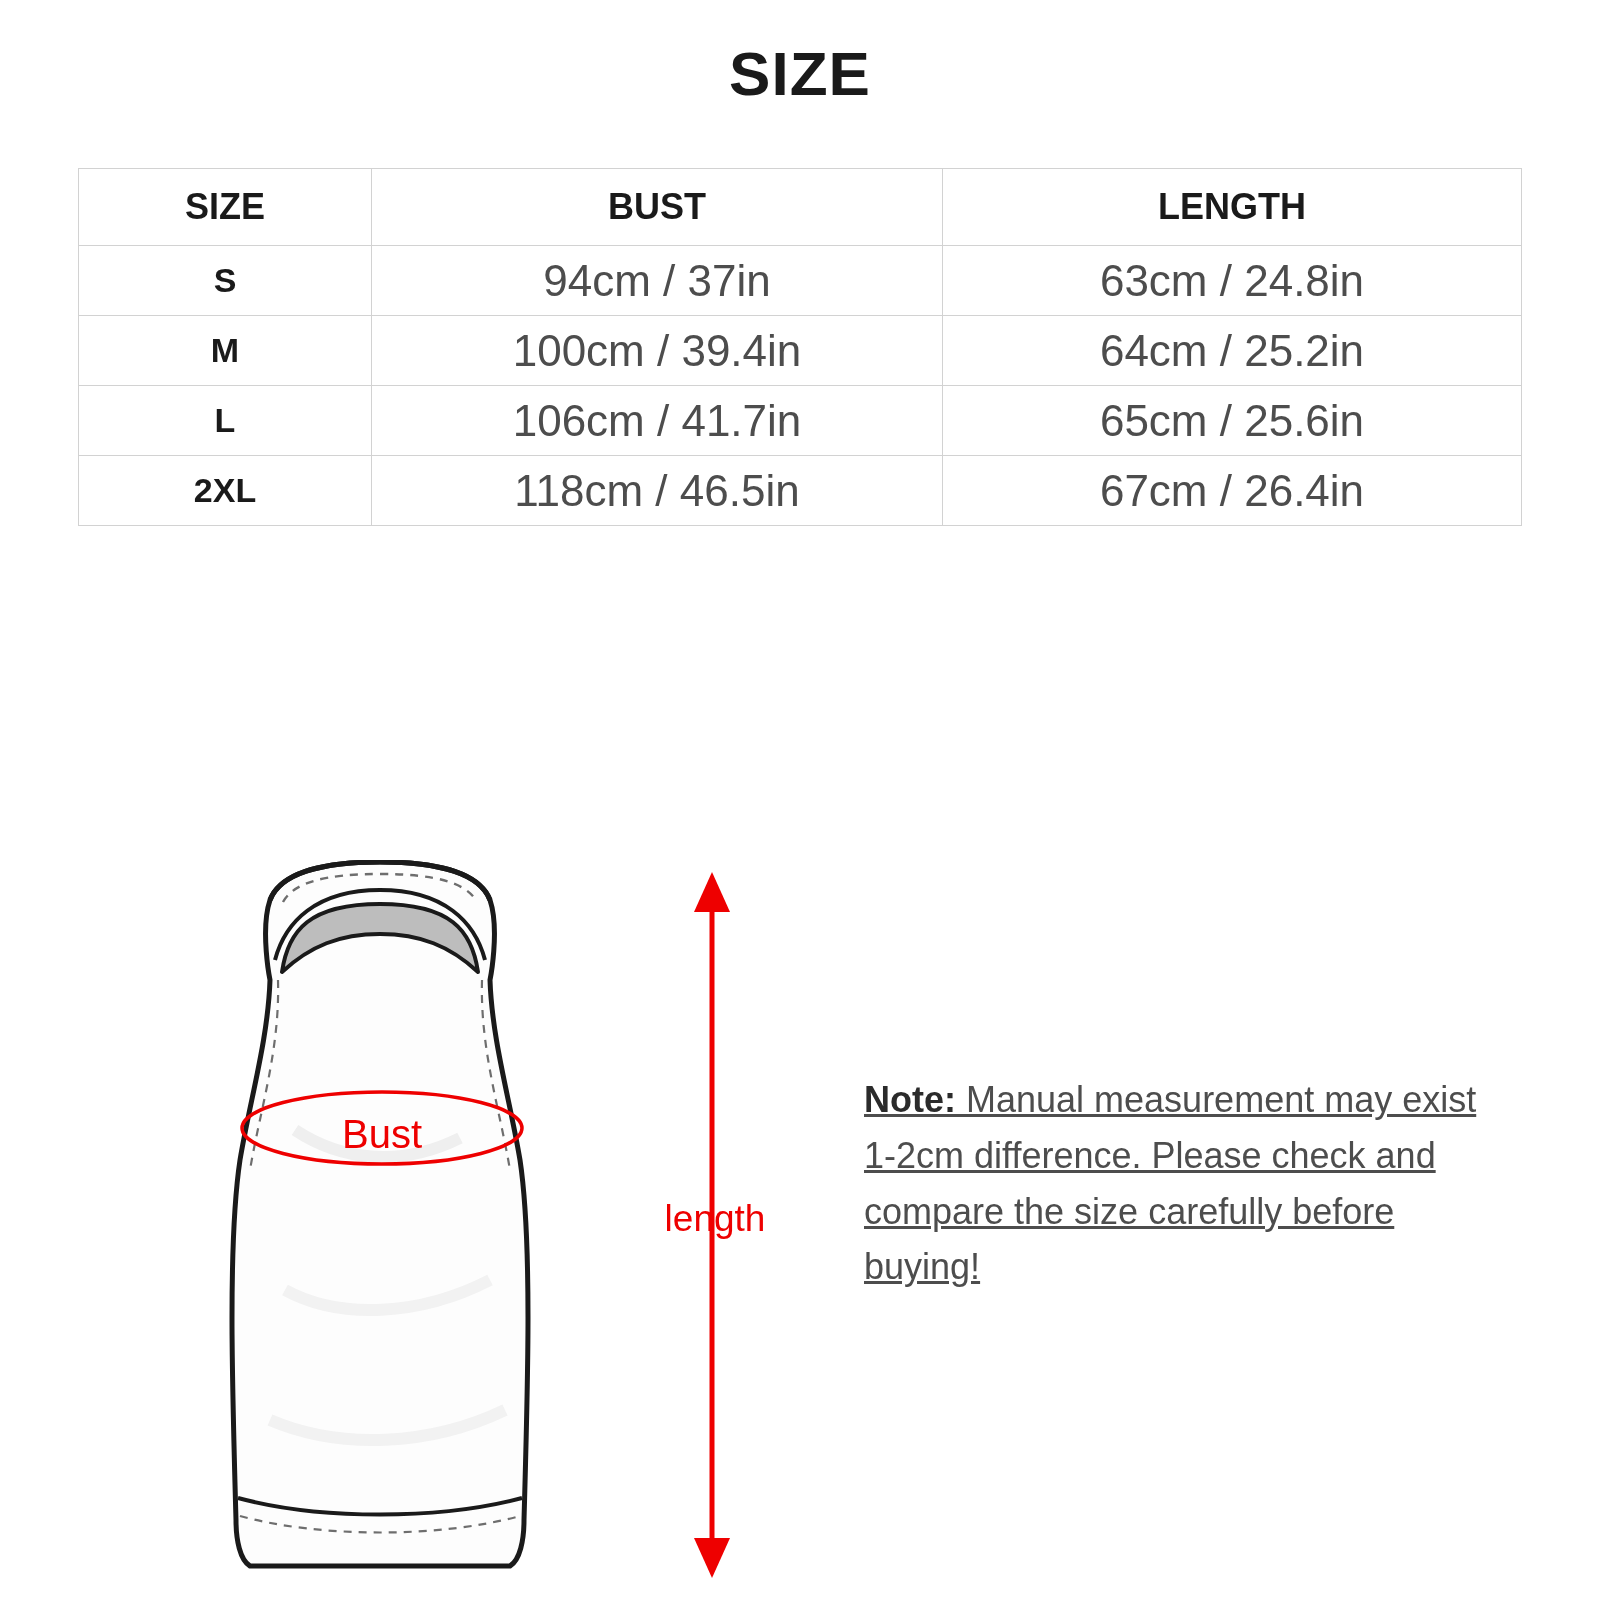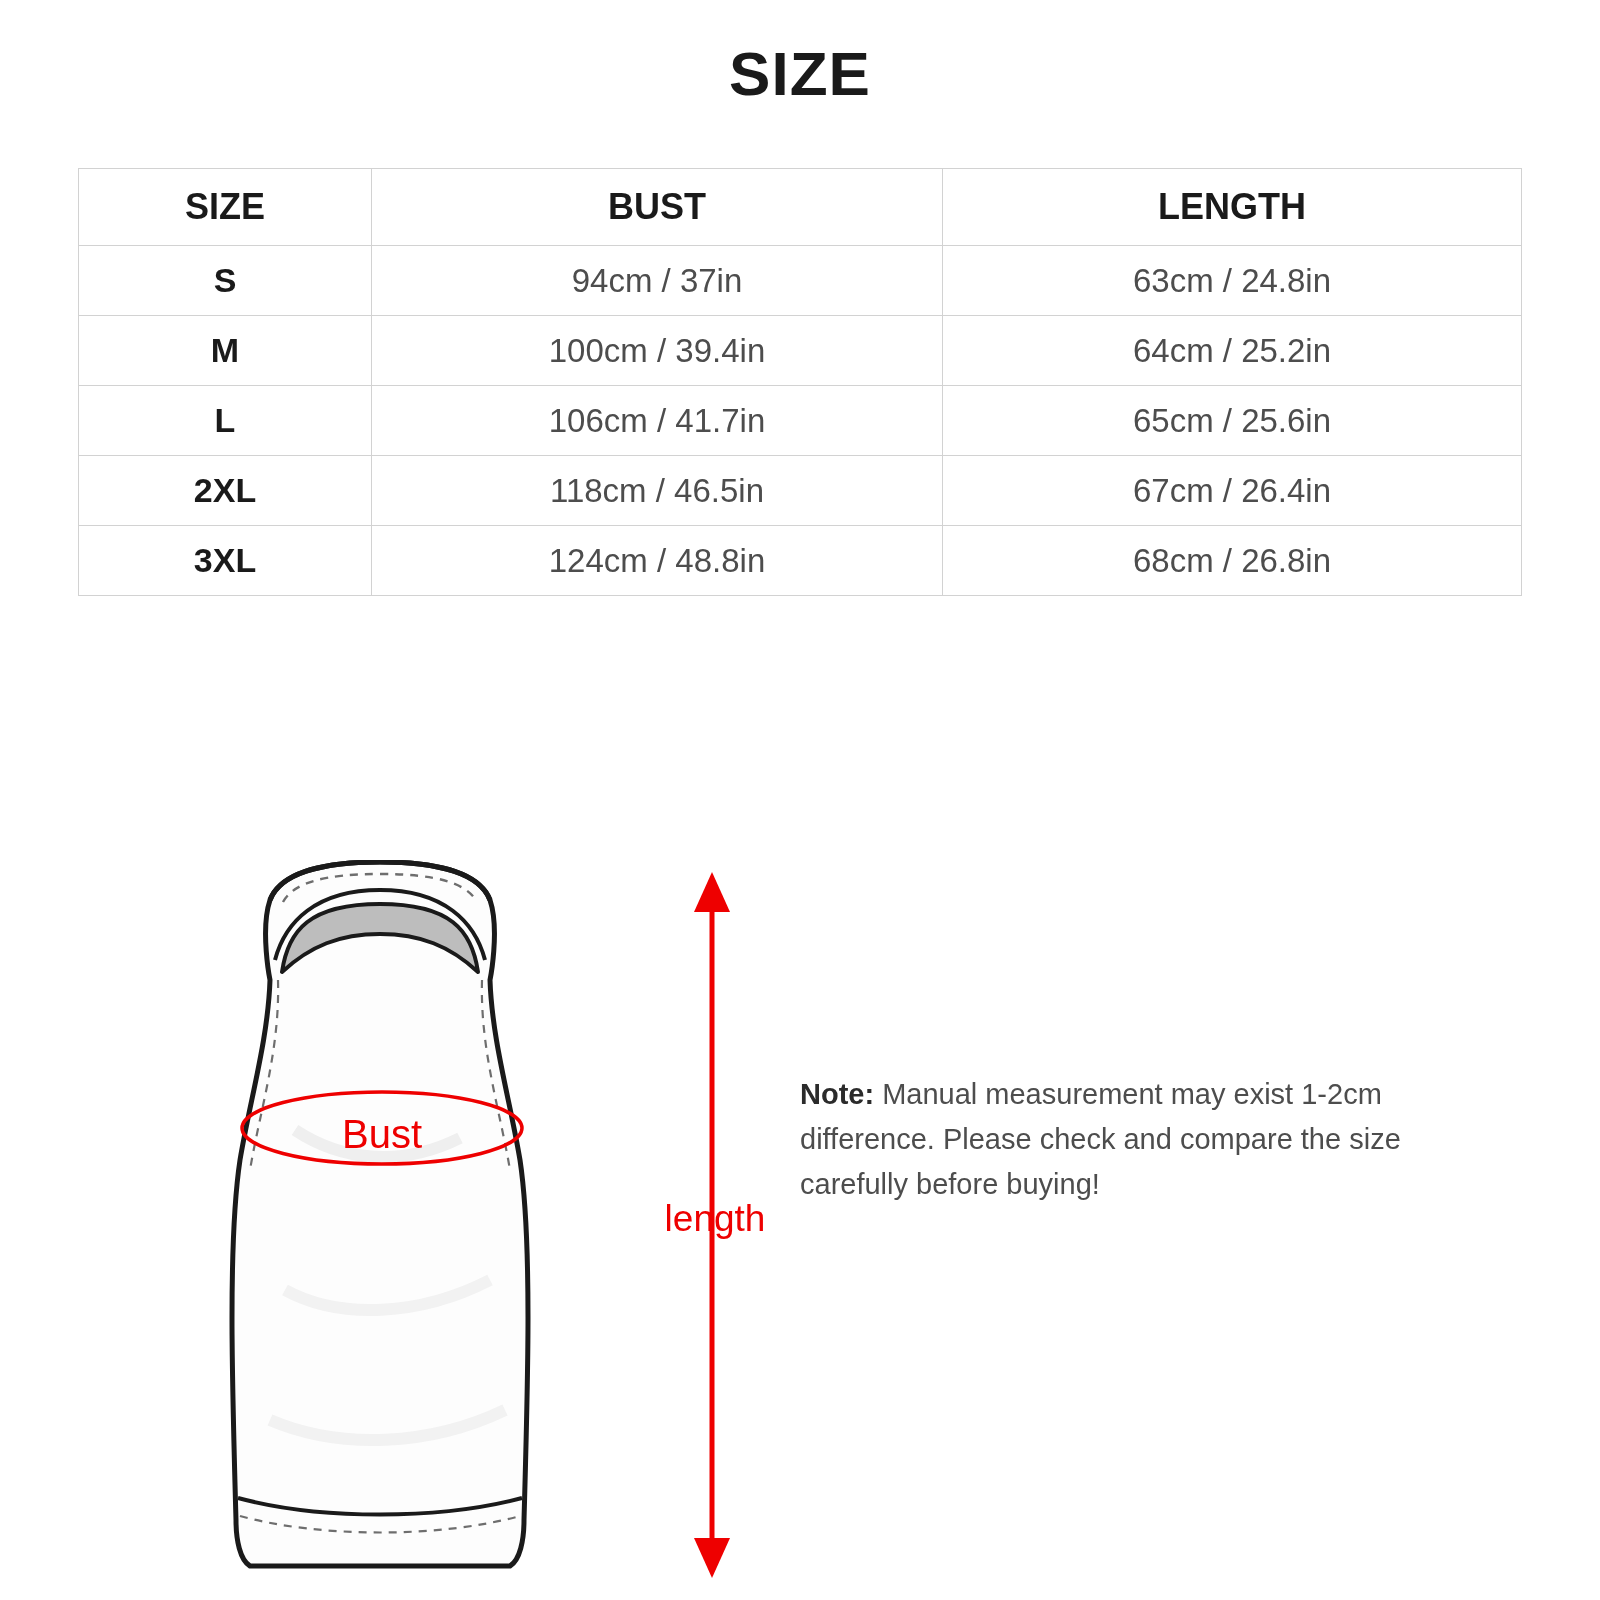--- a/index.html
+++ b/index.html
@@ -55,21 +55,21 @@
     font-weight: bold;
     color: #1a1a1a;
     height: 76px;
   }
   .size-table tbody td.cell-size {
     font-size: 34px;
     font-weight: bold;
     color: #1a1a1a;
   }
   .size-table tbody td.cell-val {
-    font-size: 33px;
+    font-size: 44px;
     color: #4d4d4d;
   }
 
   
   .illustration {
     position: absolute;
     top: 860px;
     left: 120px;
     width: 520px;
     height: 720px;
@@ -91,25 +91,26 @@
     width: 150px;
     text-align: center;
     color: #ee0000;
     font-size: 37px;
   }
 
   
   .note {
     position: absolute;
     top: 1072px;
-    left: 800px;
+    left: 864px;
     width: 640px;
-    font-size: 29px;
+    font-size: 36px;
     line-height: 1.55;
     color: #4d4d4d;
+    text-decoration: underline;
   }
   .note b {
     color: #2b2b2b;
     font-weight: bold;
   }
 </style>
 </head>
 <body>
 
 <div class="page-title">SIZE</div>
@@ -135,25 +136,20 @@
     </tr>
     <tr>
       <td class="cell-size">L</td>
       <td class="cell-val">106cm / 41.7in</td>
       <td class="cell-val">65cm / 25.6in</td>
     </tr>
     <tr>
       <td class="cell-size">2XL</td>
       <td class="cell-val">118cm / 46.5in</td>
       <td class="cell-val">67cm / 26.4in</td>
-    </tr>
-    <tr>
-      <td class="cell-size">3XL</td>
-      <td class="cell-val">124cm / 48.8in</td>
-      <td class="cell-val">68cm / 26.8in</td>
     </tr>
   </tbody>
 </table>
 
 <div class="illustration">
   <svg width="520" height="720" viewBox="0 0 520 720" xmlns="http://www.w3.org/2000/svg">
 
     <path d="M150 120
              C 150 120, 140 70, 150 40
              C 160 14, 200 2, 260 2

